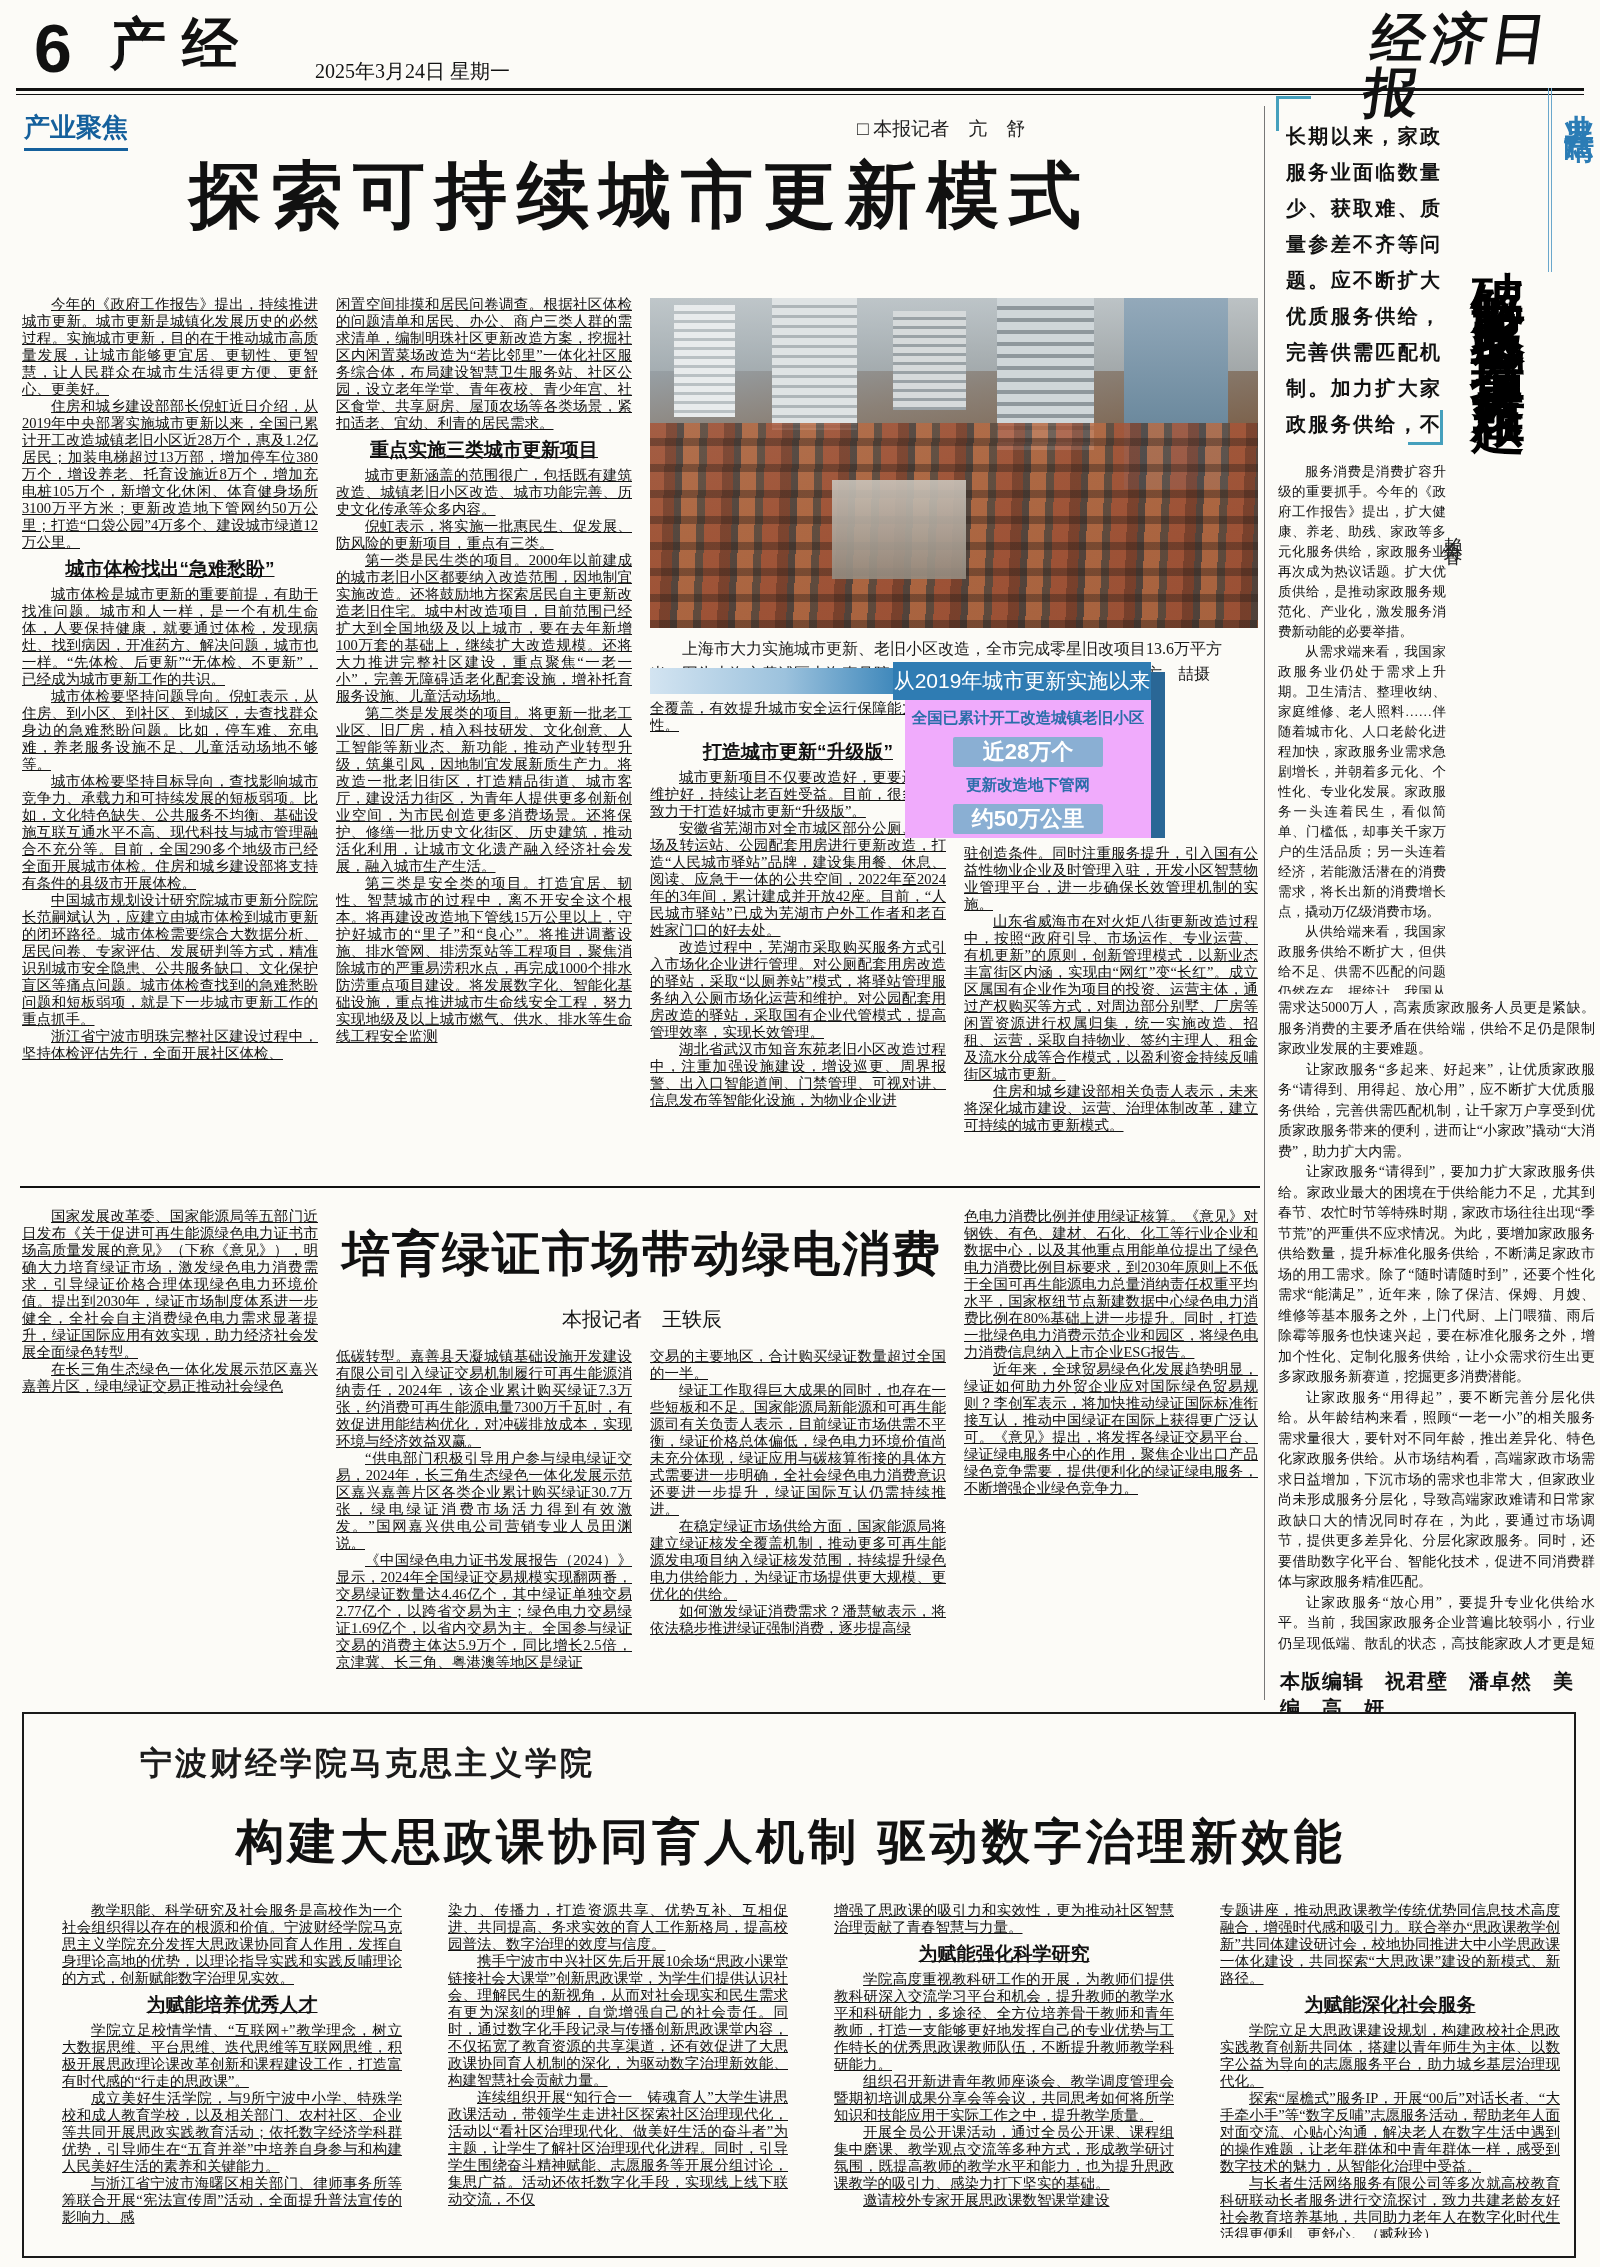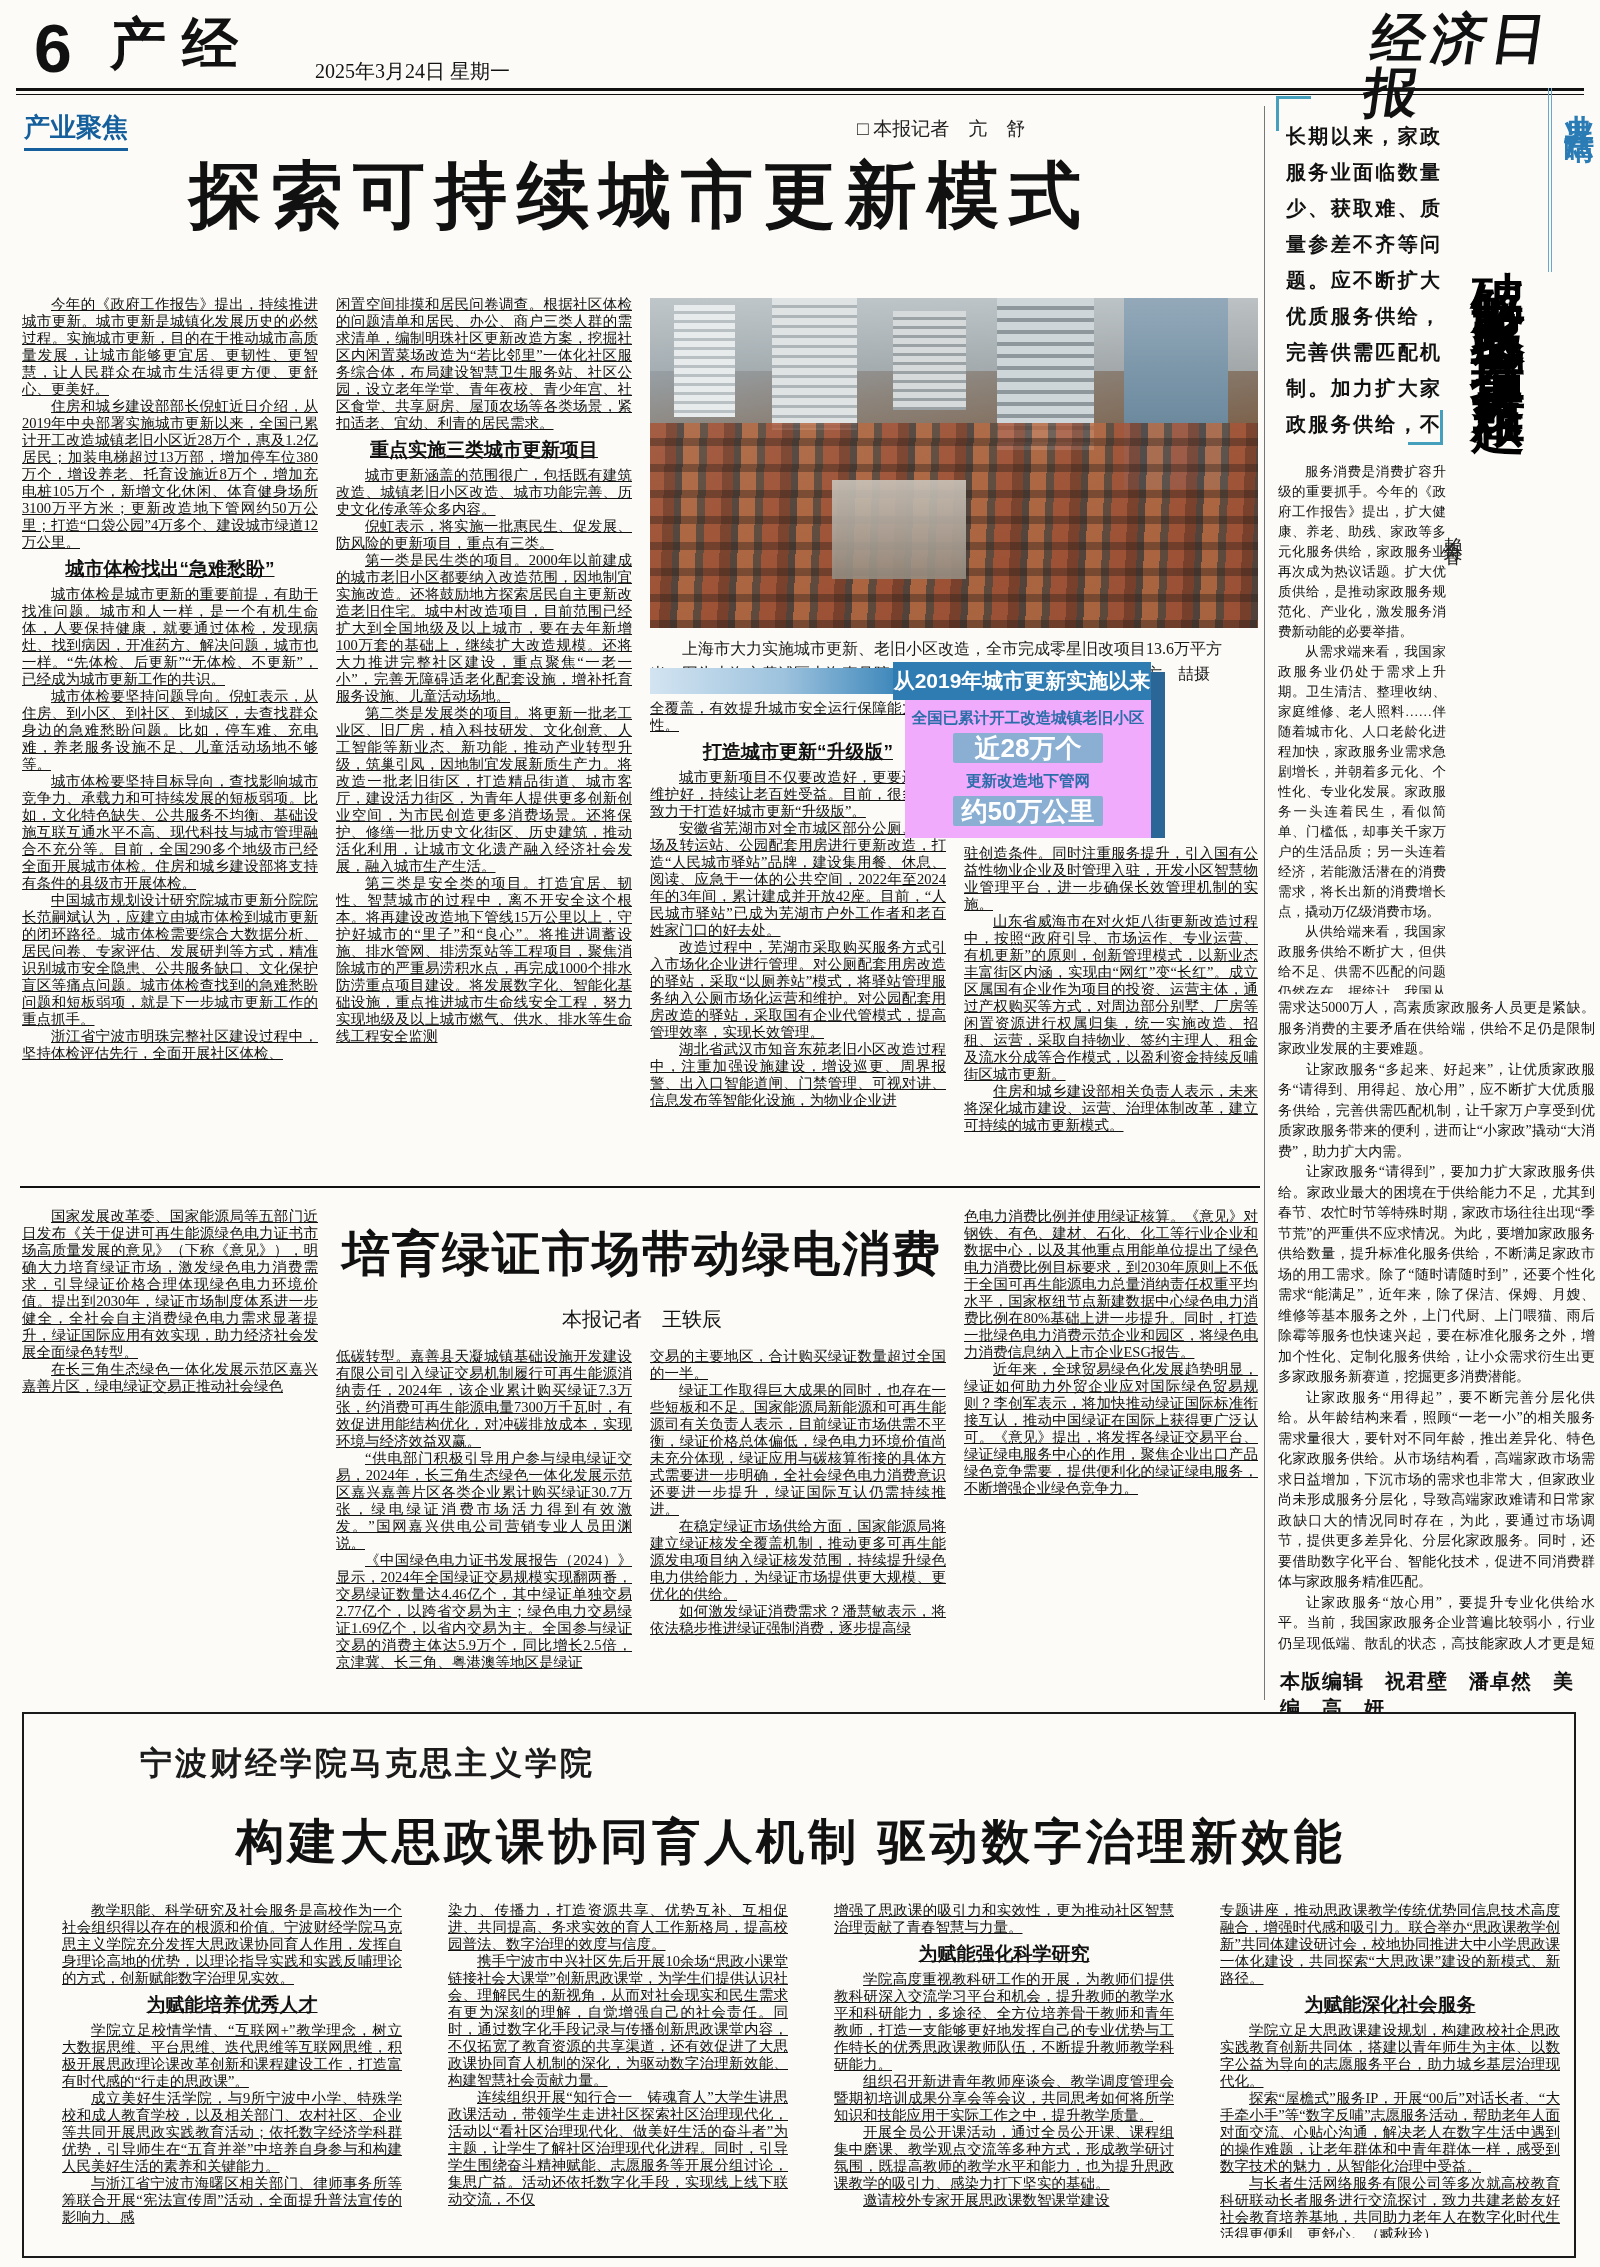--- a/index.html
+++ b/index.html
@@ -20,24 +20,24 @@
   .kicker{font-size:26px;font-weight:700;color:#15609c;border-bottom:3px solid #15609c;padding-bottom:3px;font-family:"Liberation Sans",sans-serif;}
   .byline1{font-size:19px;color:#222;}
   .h1main{width:1240px;text-align:center;font-size:72px;font-weight:900;letter-spacing:10px;font-family:"Liberation Sans",sans-serif;line-height:1.1;}
   
   .photo{width:608px;height:330px;overflow:hidden;background:linear-gradient(170deg,#aab3b8 0%,#98a1a7 16%,#8b8177 34%,#7b6049 55%,#6a4936 76%,#553e2e 100%);}
   .ph{position:absolute;}
   .caption{font-size:16px;line-height:25px;text-align:justify;color:#1a1a1a;}
   .caption .cap-ind{text-indent:2em;}
   
   .infostrip{background:linear-gradient(90deg,#d3e4f1 0%,#9cc2dd 55%,#3f88bb 100%);}
-  .infoband{background:#2f7cb3;color:#fff;text-align:center;font-size:21px;font-weight:700;font-family:"Liberation Sans",sans-serif;line-height:38px;}
+  .infoband{background:#2f7cb3;color:#fff;text-align:center;font-size:21px;font-weight:400;font-family:"Liberation Sans",sans-serif;line-height:38px;}
   .infopanel{background:#f0abfc;text-align:center;font-family:"Liberation Sans",sans-serif;}
   .infoline{color:#2a6da9;font-size:15.5px;font-weight:700;margin:8px 4px 4px;}
-  .infopill{width:150px;margin:0 auto;background:#8aafd3;color:#fff;font-size:26px;font-weight:700;line-height:30px;border-radius:2px;}
+  .infopill{width:150px;margin:8px auto;background:#8aafd3;color:#fff;font-size:22px;font-weight:700;line-height:30px;border-radius:2px;}
   .infoshadow{background:#2a6796;}
   
   .h2green{width:612px;text-align:center;font-size:48px;font-weight:900;letter-spacing:2px;line-height:1.15;}
   .byline2{width:612px;text-align:center;font-size:20px;}
   
   .vline{border-left:4px double #6aa7cc;}
   .sidetag{writing-mode:vertical-rl;font-size:30px;font-weight:700;color:#2b7cb5;letter-spacing:6px;font-family:"Liberation Sans",sans-serif;}
   .vhead{writing-mode:vertical-rl;font-size:54px;font-weight:900;letter-spacing:12px;font-family:"Liberation Sans",sans-serif;color:#000;}
   .vauthor{writing-mode:vertical-rl;font-size:19px;letter-spacing:5px;color:#222;}
   .quote{font-size:20px;line-height:36px;font-weight:700;font-family:"Liberation Sans",sans-serif;text-align:justify;}

